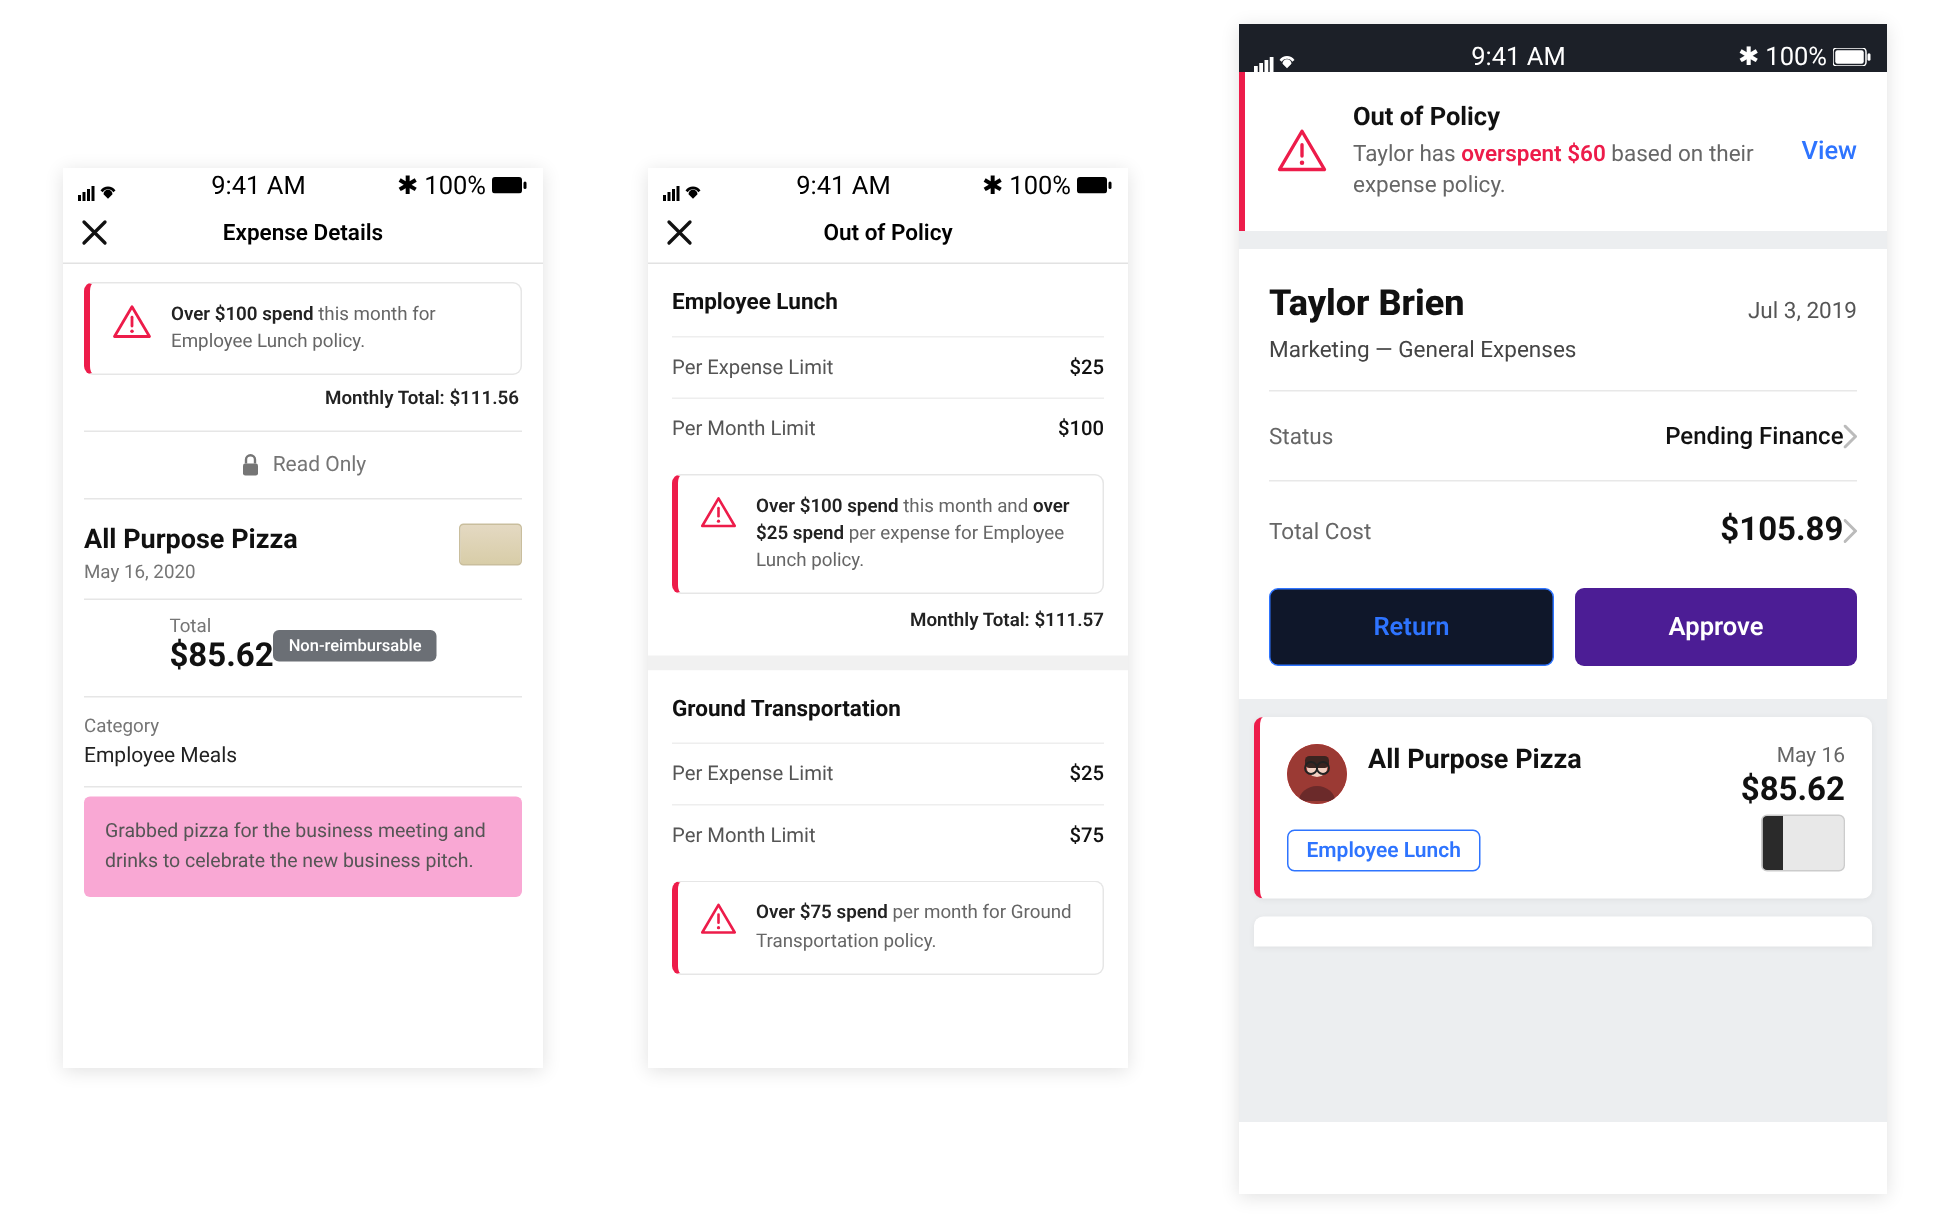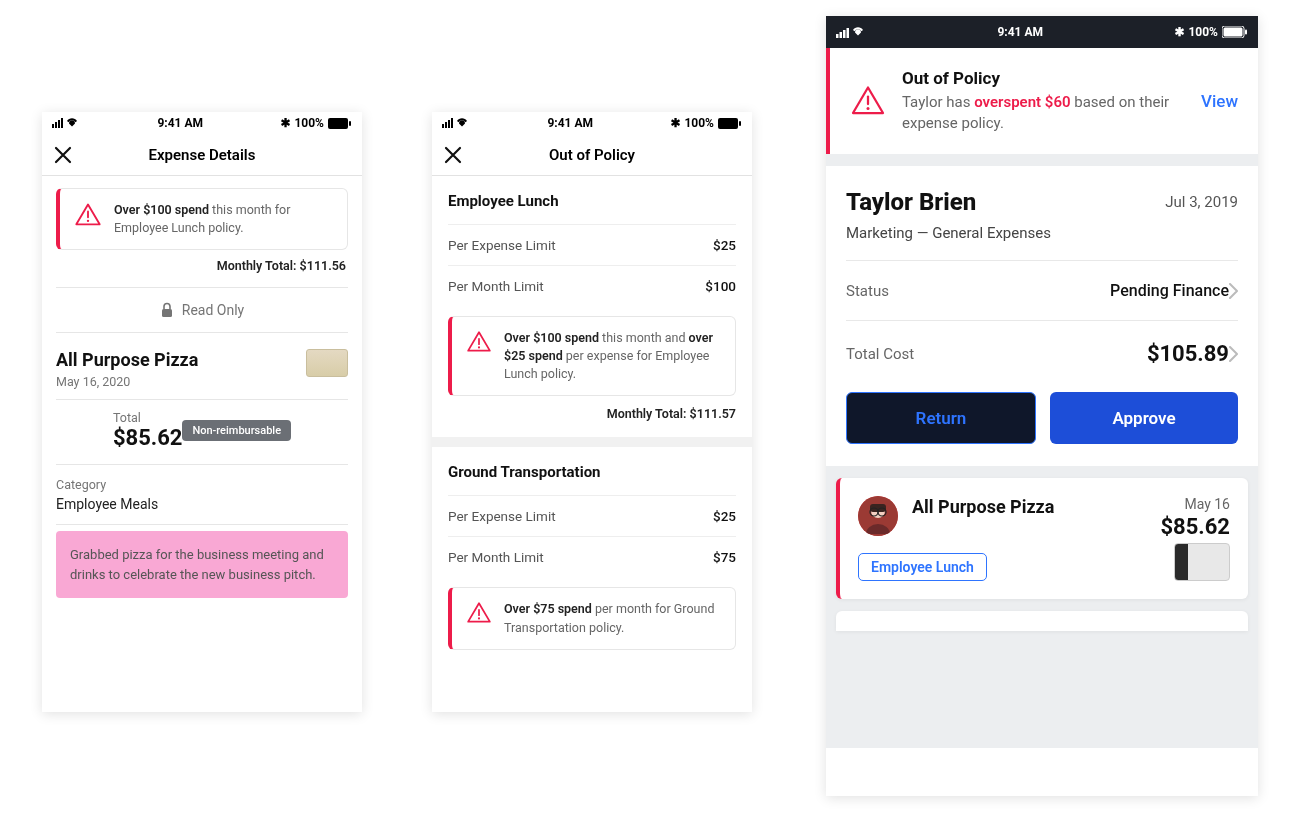--- a/index.html
+++ b/index.html
@@ -19,25 +19,25 @@
   
   .p1 { left: 42px; top: 112px; width: 320px; height: 600px; }
   
   .p2 { left: 432px; top: 112px; width: 320px; height: 600px; }
   
   .p3 { left: 826px; top: 16px; width: 432px; height: 780px; }
 
   .status-bar {
     height: 22px;
     display: flex;
-    align-items: center;
+    align-items: flex-end;
     justify-content: space-between;
     padding: 0 10px;
-    font-size: 12px;
-    font-weight: 700;
+    font-size: 17px;
+    font-weight: 400;
   }
   .status-bar.dark { background: #1c2028; color: #fff; height: 32px; }
   .status-bar .left, .status-bar .right { display: flex; align-items: center; gap: 4px; }
   .status-bar .center { flex: 1; text-align: center; }
 
   .nav-bar {
     height: 42px;
     border-bottom: 1px solid #e2e2e2;
     display: flex;
     align-items: center;
@@ -170,21 +170,21 @@
   .p3-row-value.big { font-size: 22px; font-weight: 700; }
   .chev { color: #bbb; }
 
   .btn-row { display: flex; gap: 14px; padding-top: 6px; }
   .btn {
     flex: 1; height: 52px; border-radius: 6px;
     display: flex; align-items: center; justify-content: center;
     font-size: 17px; font-weight: 600;
   }
   .btn-outline { border: 1.5px solid #2e74ff; color: #2e74ff; background: #0f172a; }
-  .btn-solid { background: #1d4ed8; color: #fff; }
+  .btn-solid { background: #4c1d95; color: #fff; }
 
   .p3-expense-card {
     background: #fff; margin: 0 0 12px 0;
     border-left: 4px solid #ed1c4a;
     border-radius: 6px;
     padding: 18px;
     box-shadow: 0 1px 4px rgba(0,0,0,0.06);
   }
   .p3-expense-top { display: flex; align-items: flex-start; gap: 14px; }
   .avatar {
@@ -424,21 +424,21 @@
       <div style="flex:1;">
         <div class="p3-alert-title">Out of Policy</div>
         <div class="p3-alert-text">
           <span>Taylor has </span><span class="red">overspent $60</span><span> based on their expense policy.</span>
         </div>
       </div>
       <span class="view-link">View</span>
     </div>
 
     <div class="p3-main-card">
-      <div style="display:flex; justify-content:space-between; align-items:center;">
+      <div style="display:flex; justify-content:space-between; align-items:flex-end;">
         <div class="p3-name">Taylor Brien</div>
         <div class="p3-date">Jul 3, 2019</div>
       </div>
       <div class="p3-sub">Marketing — General Expenses</div>
 
       <div style="height:18px;"></div>
 
       <div class="p3-row">
         <span class="p3-row-label">Status</span>
         <span class="p3-row-value">

